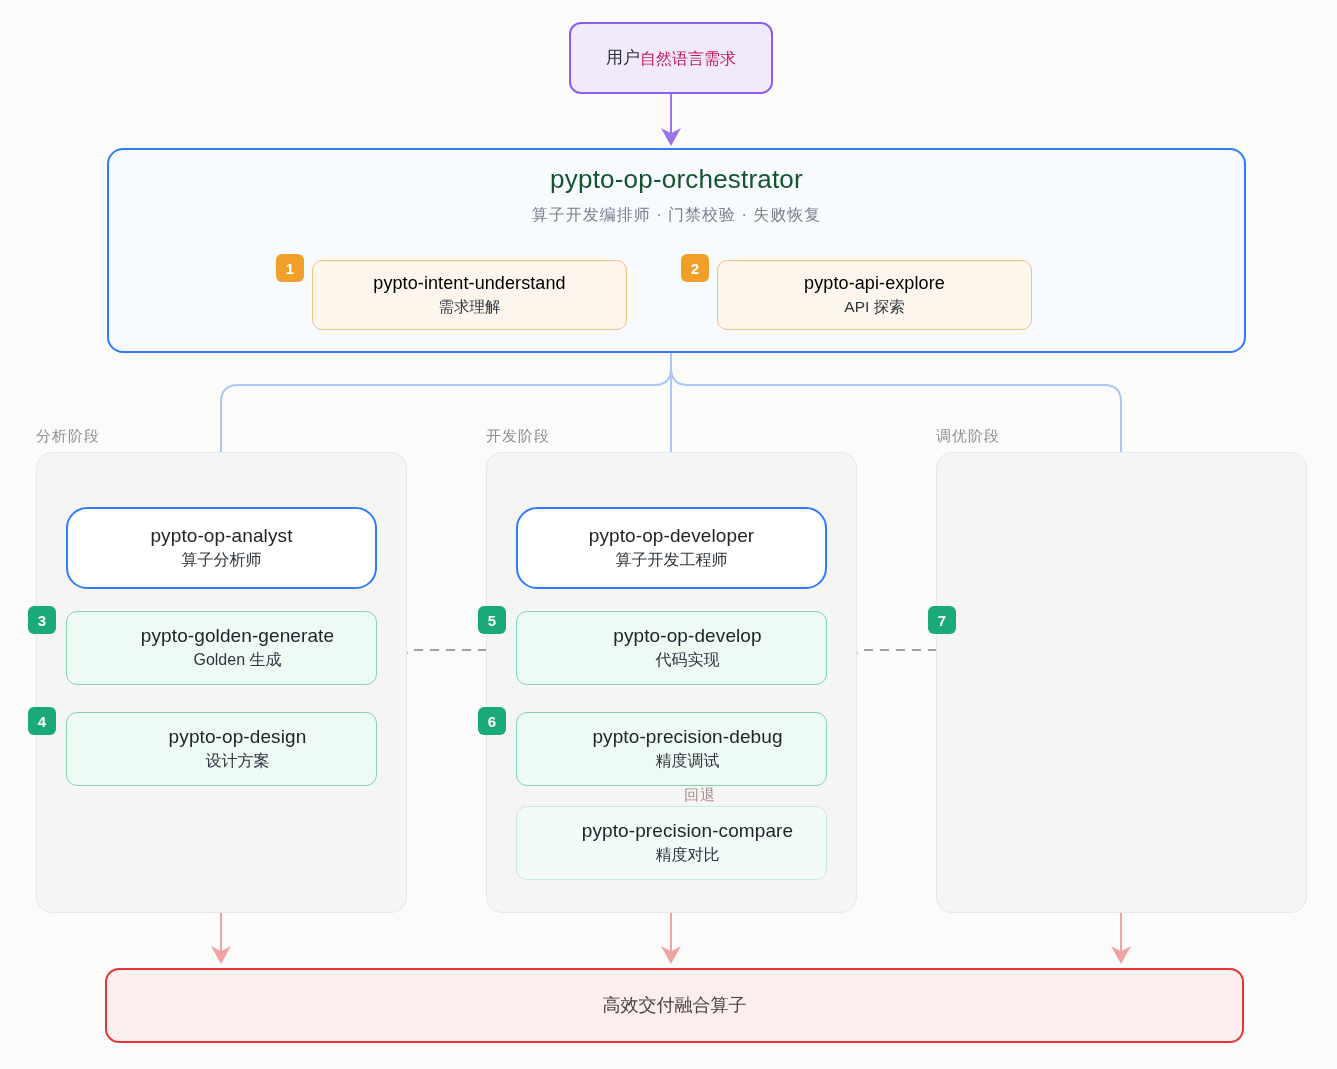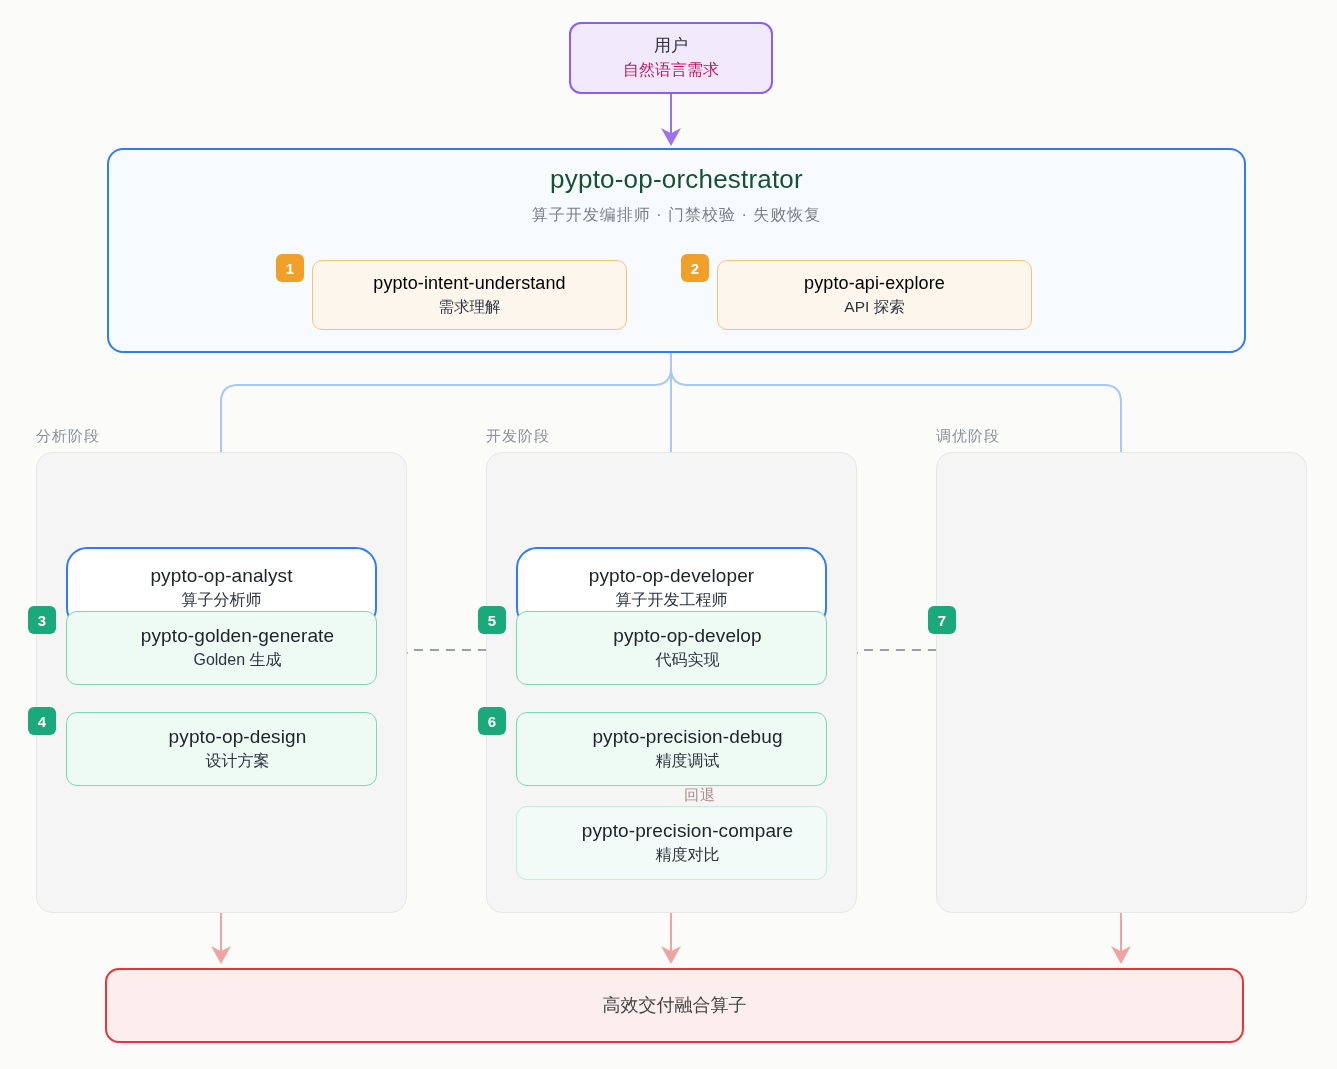--- a/index.html
+++ b/index.html
@@ -9,21 +9,21 @@
   body {
     width: 1337px; height: 1069px;
     position: relative;
     font-family: "Liberation Sans", "DejaVu Sans", sans-serif;
     overflow: hidden;
   }
   #stage { position: absolute; left: 0; top: 0; width: 1337px; height: 1069px; }
   svg.edges { position: absolute; left: 0; top: 0; width: 1337px; height: 1069px; pointer-events: none; }
 
   .node { position: absolute; box-sizing: border-box; display: flex;
-          flex-direction: column; align-items: center; justify-content: center; text-align: center; }
+          flex-direction: row; align-items: center; justify-content: center; text-align: center; }
   .title-en { font-size: 19px; color: #20242b; letter-spacing: .1px; line-height: 1.18; }
   .title-cn { font-size: 16px; color: #2e3440; line-height: 1.3; margin-top: 2px; }
 
   
   .user-node {
     left: 569px; top: 22px; width: 204px; height: 72px;
     border: 2px solid #8b5cf6; border-radius: 12px;
     background: #f1eafd;
   }
   .user-node .title-cn { font-size: 17px; color: #2c2f36; margin-top: 0; }
@@ -64,21 +64,21 @@
   .phase-label {
     position: absolute; top: 427px; font-size: 15px; color: #8b9096;
     text-align: left; width: 371px; letter-spacing: 1px;
   }
 
   .agent-card {
     position: absolute; box-sizing: border-box;
     width: 311px; height: 82px;
     border: 2.5px solid #2f7cf6; border-radius: 21px;
     background: #ffffff;
-    display: flex; flex-direction: column; align-items: center; justify-content: center; margin-top: 40px;
+    display: flex; flex-direction: column; align-items: center; justify-content: center;
   }
   .task-card {
     position: absolute; box-sizing: border-box;
     width: 311px; height: 74px;
     border: 1.5px solid #7fd6b0; border-radius: 11px;
     background: #eefaf4;
     display: flex; flex-direction: column; align-items: center; justify-content: center; padding-left: 32px;
   }
   .task-card.faint { border-color: #c6ecda; background: #f2fbf7; }
 

